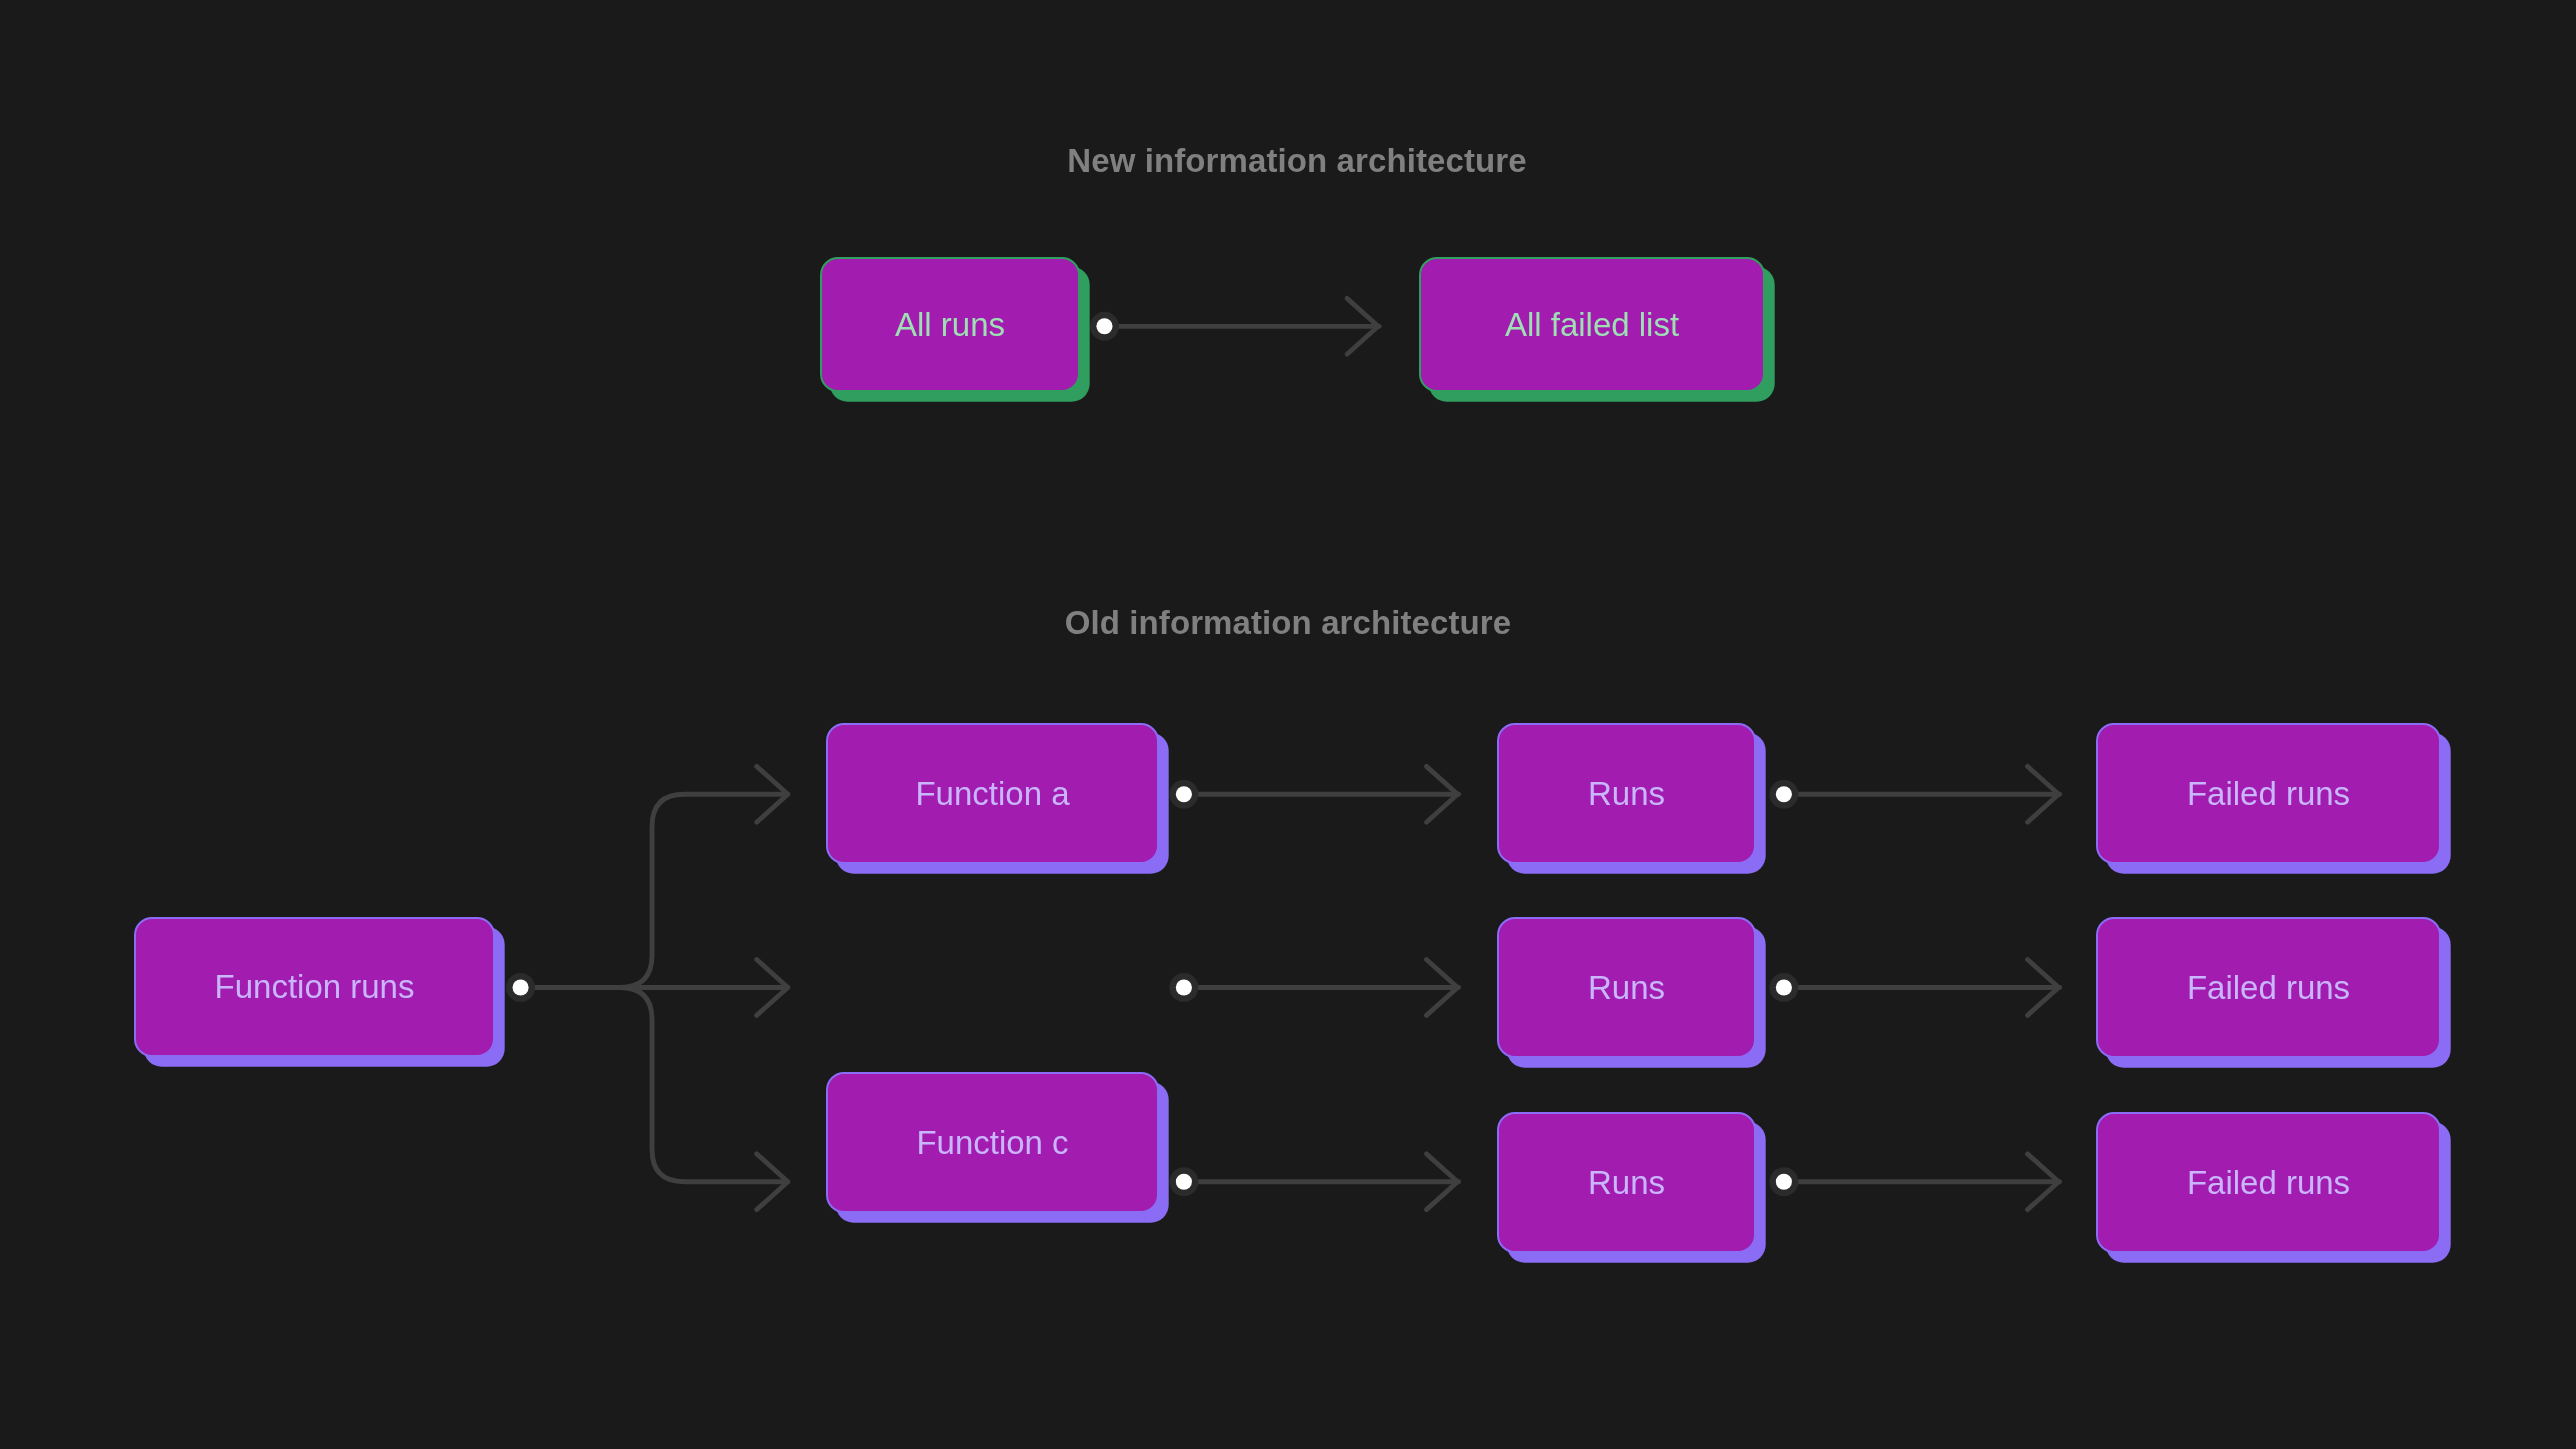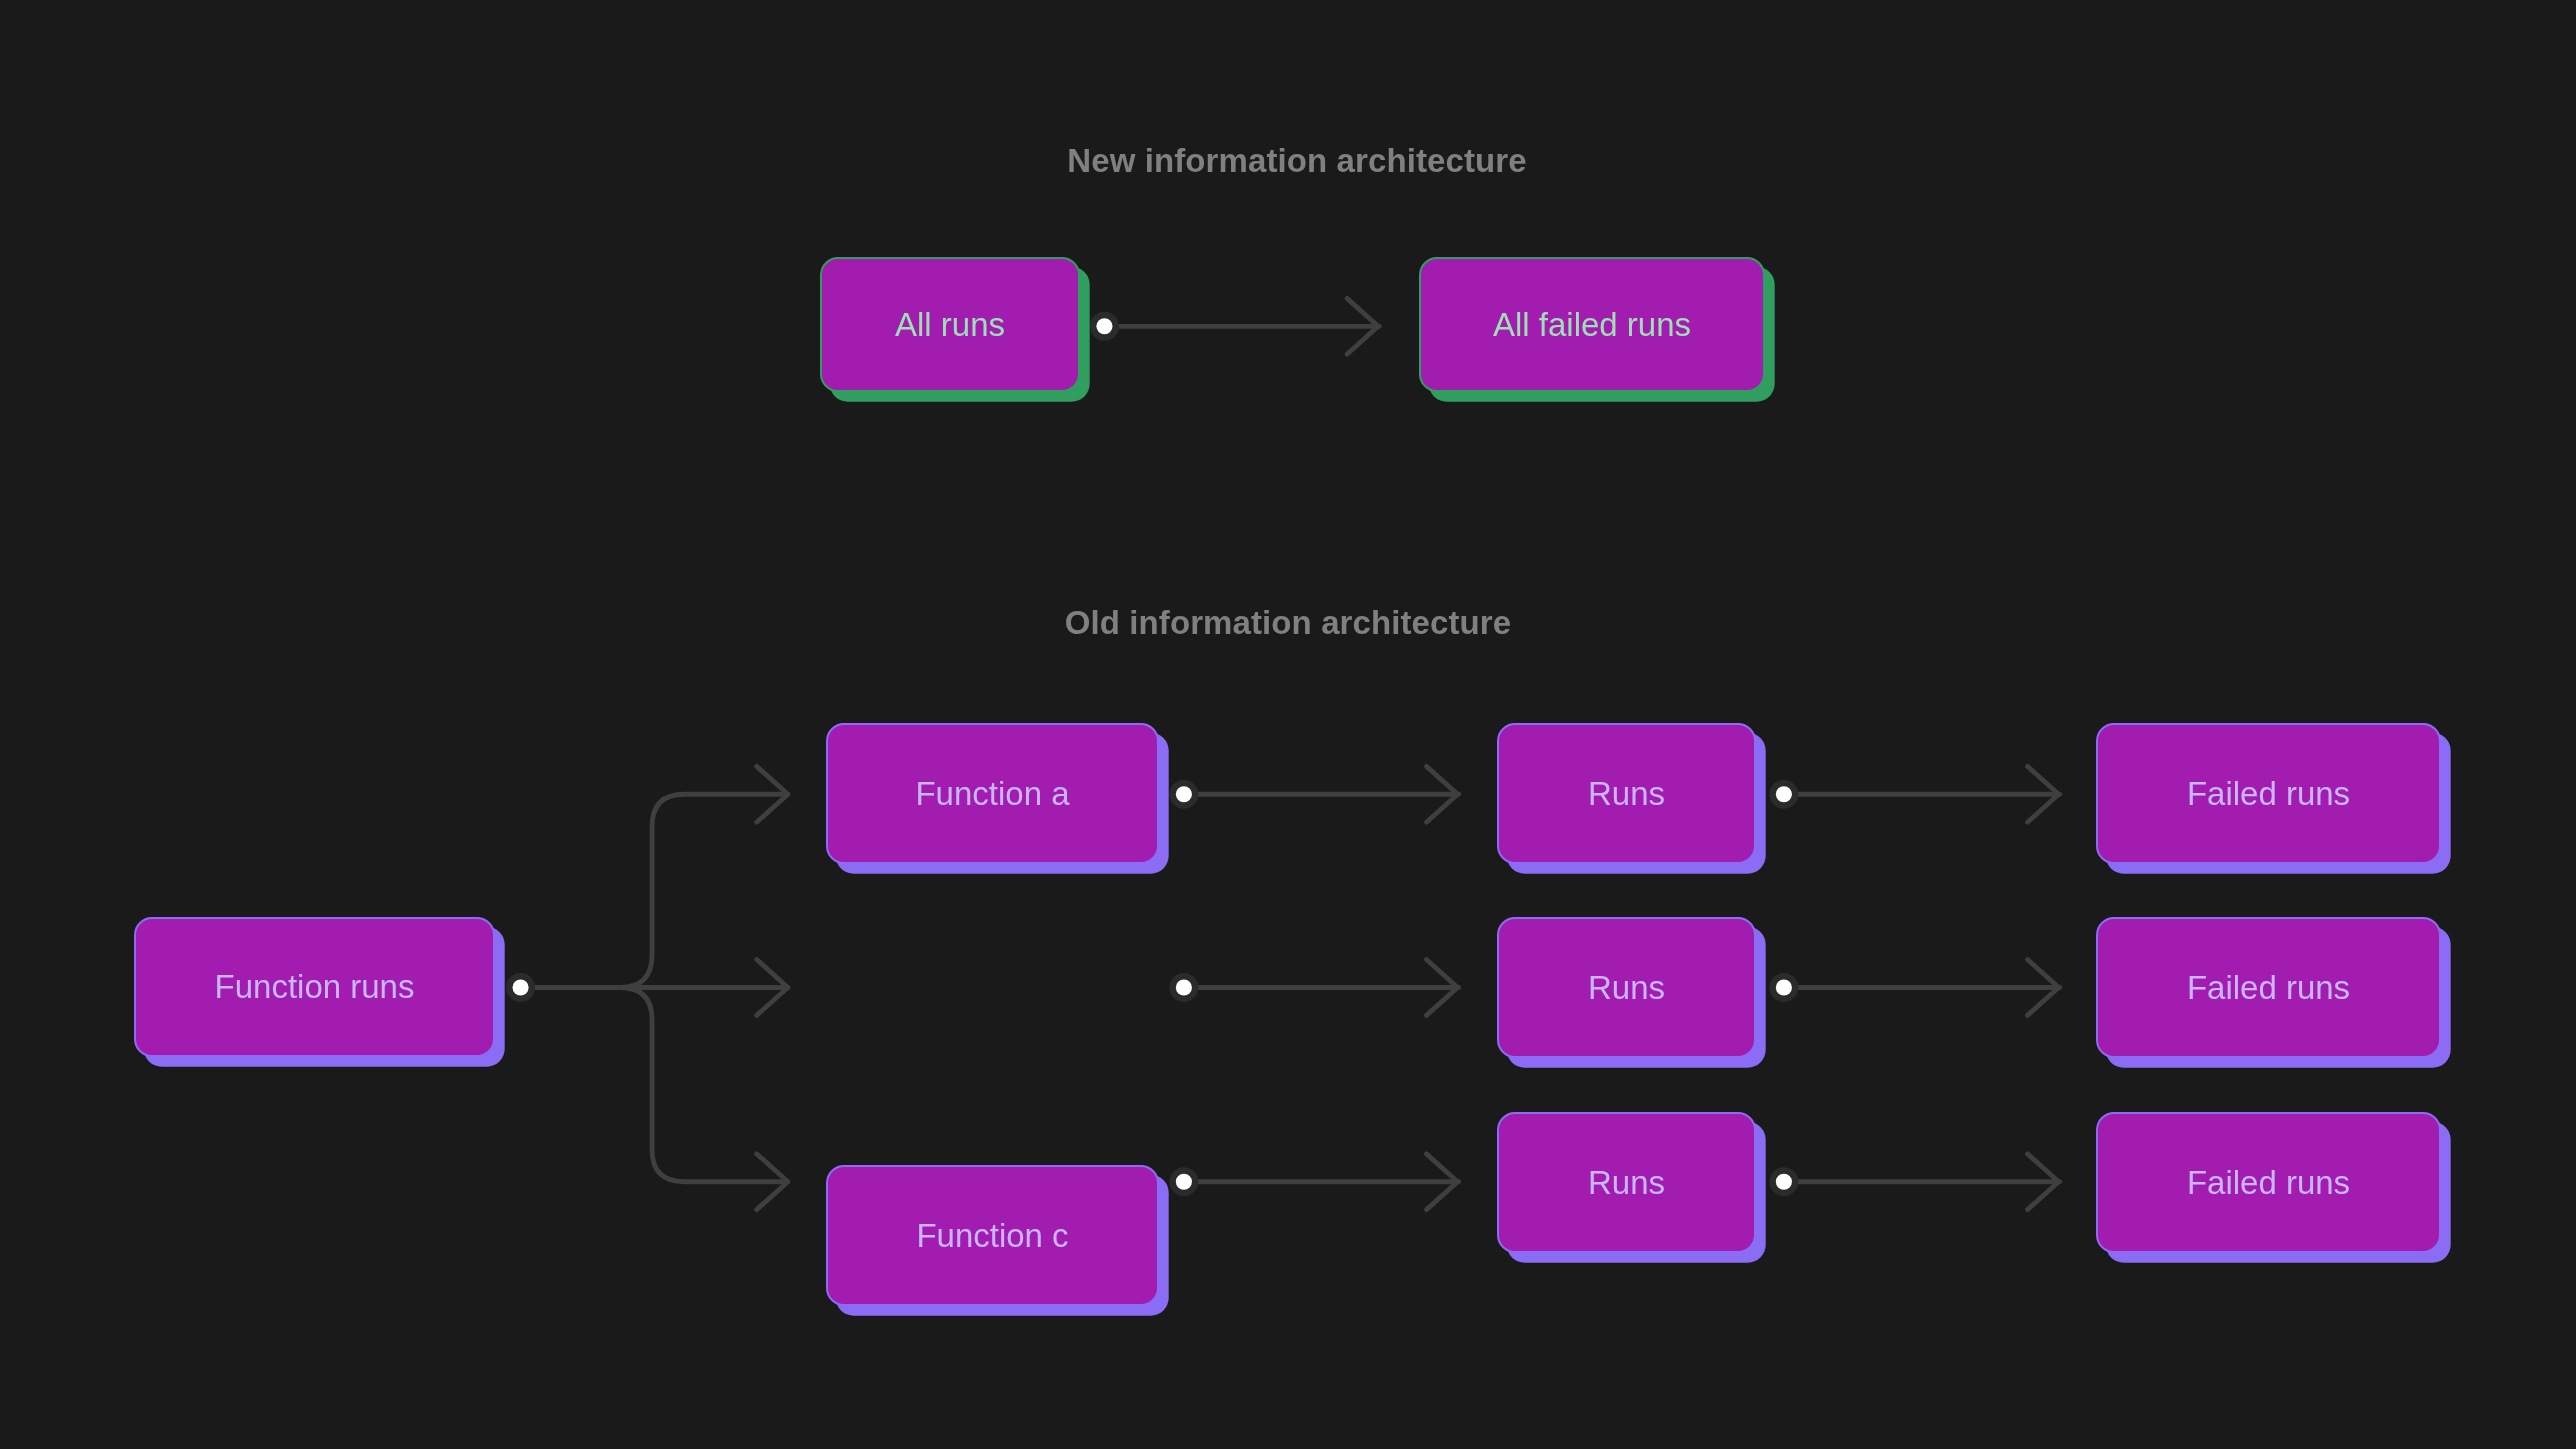--- a/index.html
+++ b/index.html
@@ -78,33 +78,33 @@
 
 <div id="canvas">
 
   <div class="section-title" style="left:0; top:142px; width:2576px;padding-left:9px;">New information architecture</div>
 
   <div class="node green" style="left:820px; top:257px; width:260px; height:135px;">
     <span>All runs</span>
   </div>
 
   <div class="node green" style="left:1419px; top:257px; width:346px; height:135px;">
-    <span>All failed runs</span>
+    <span>All failed list</span>
   </div>
 
   <div class="section-title" style="left:0; top:604px; width:2576px;text-align:center;">Old information architecture</div>
 
   <div class="node purple" style="left:134px; top:917px; width:361px; height:140px;">
     <span>Function runs</span>
   </div>
 
   <div class="node purple" style="left:826px; top:723px; width:333px; height:141px;">
     <span>Function a</span>
   </div>
-  <div class="node purple" style="left:826px; top:1165px; width:333px; height:141px;text-align:right;">
+  <div class="node purple" style="left:826px; top:1072px; width:333px; height:141px;text-align:right;">
     <span>Function c</span>
   </div>
 
   <div class="node purple" style="left:1497px; top:723px; width:259px; height:141px;">
     <span>Runs</span>
   </div>
   <div class="node purple" style="left:1497px; top:917px; width:259px; height:141px;">
     <span>Runs</span>
   </div>
   <div class="node purple" style="left:1497px; top:1112px; width:259px; height:141px;">

